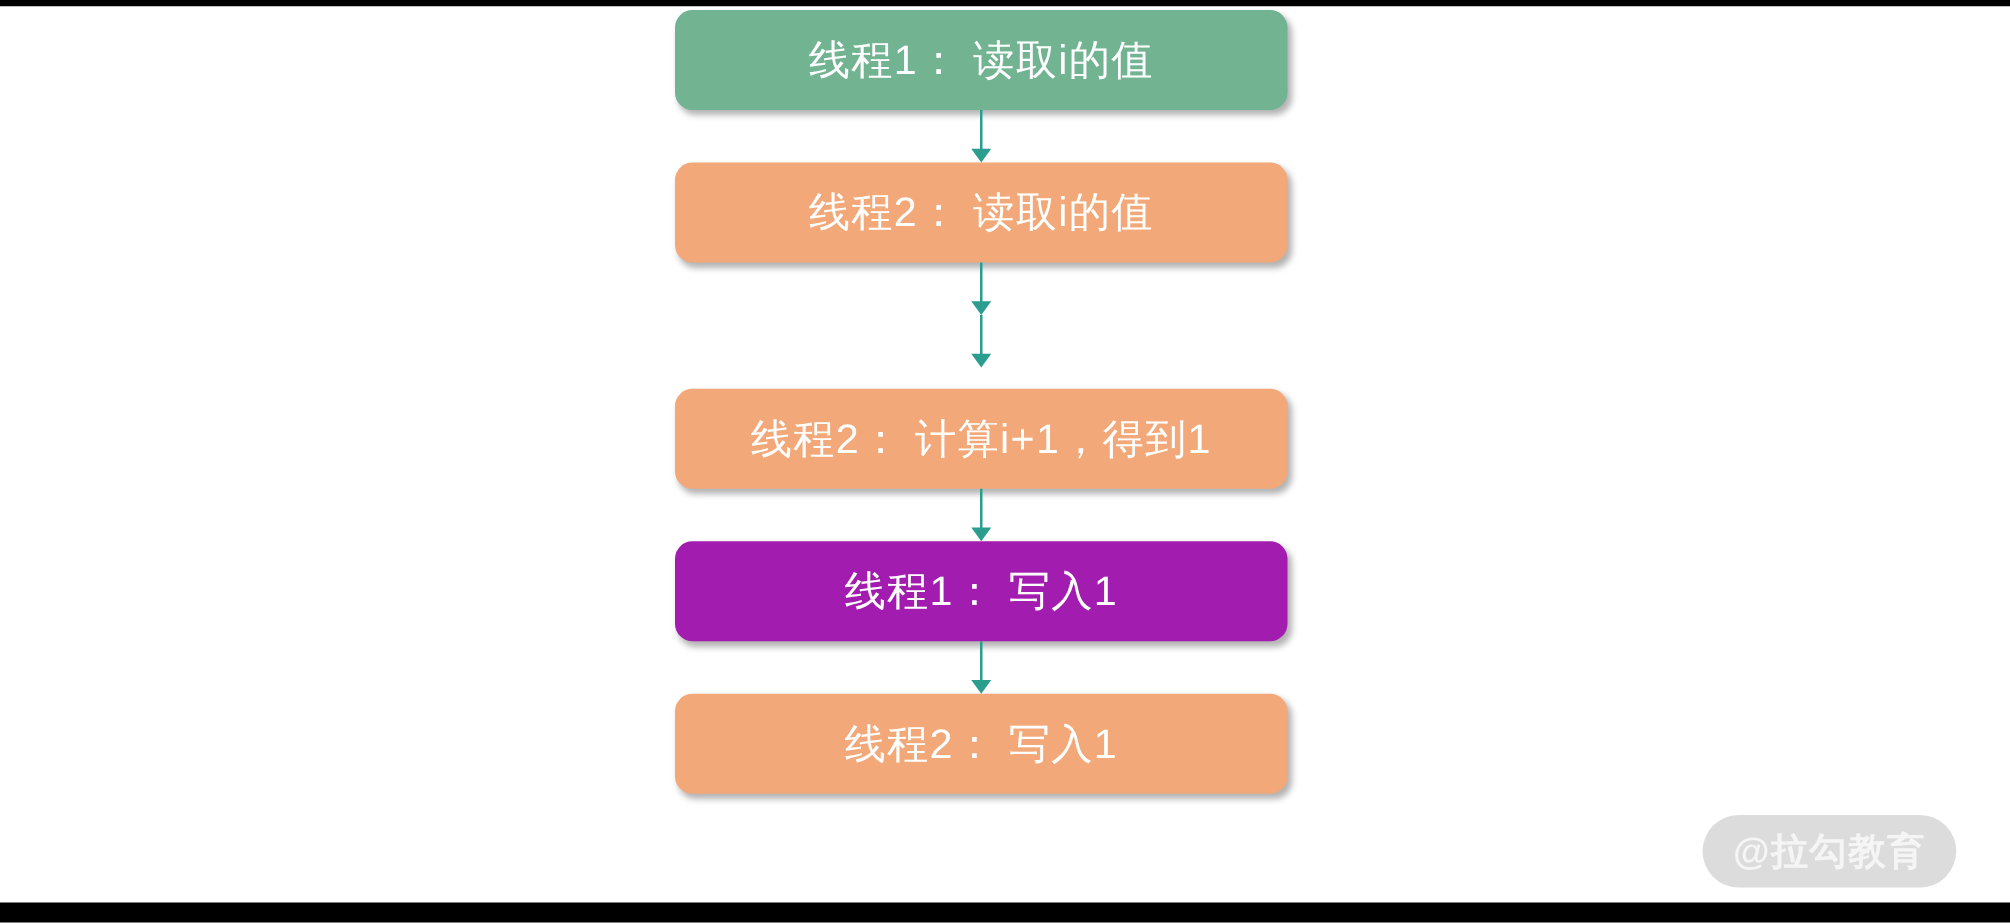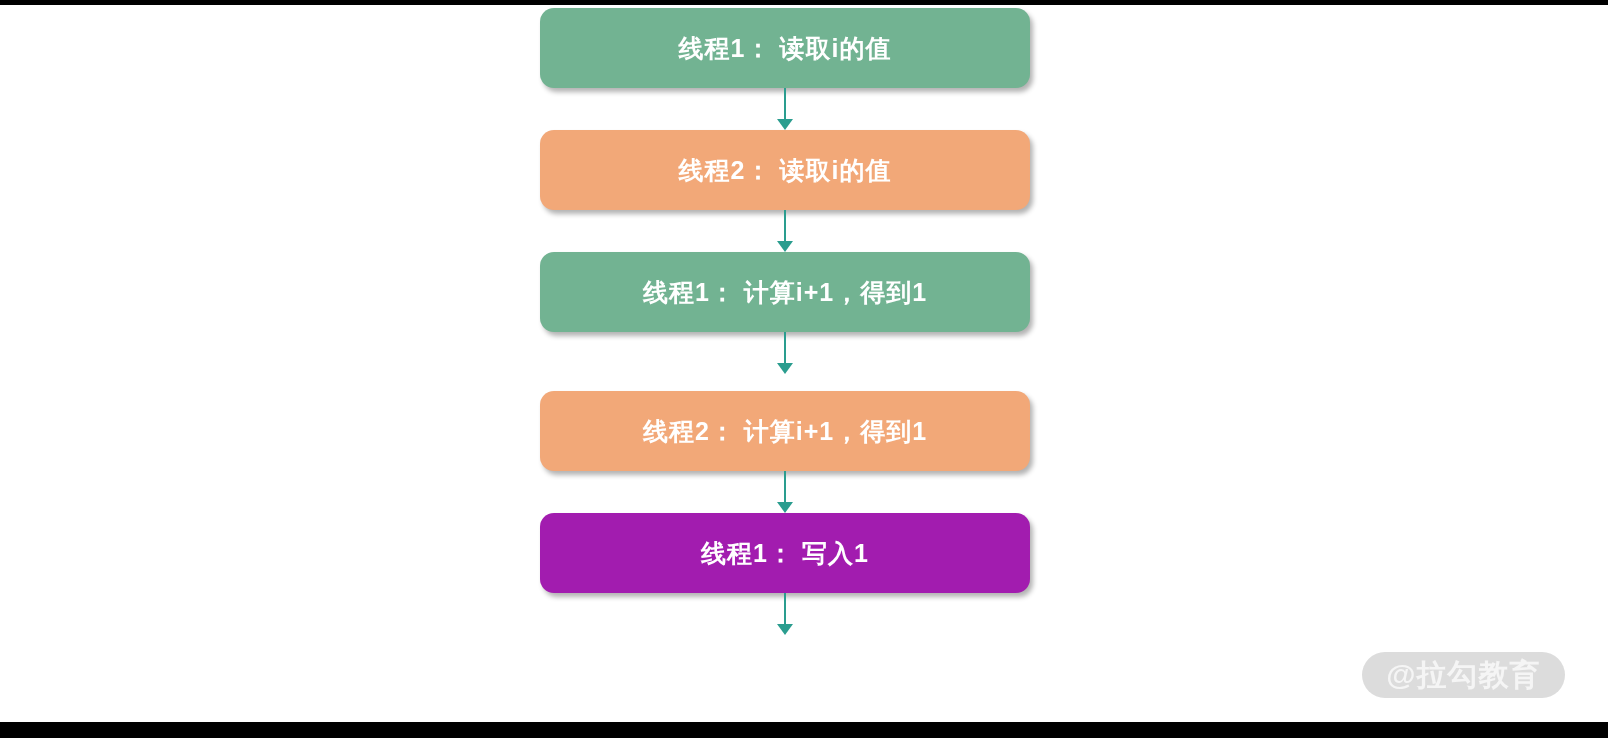--- a/index.html
+++ b/index.html
@@ -36,22 +36,22 @@
     border-radius:14px;
     display:flex;
     align-items:center;
     justify-content:center;
     box-shadow:3px 4px 5px rgba(0,0,0,0.30);
   }
   .node.green{background:var(--thread1-green);}
   .node.orange{background:var(--thread2-orange);}
   .node .label{
     color:#FFFFFF;
-    font-size:25px;
-    font-weight:bold;
+    font-size:33px;
+    font-weight:normal;
     letter-spacing:1px;
     white-space:nowrap;
     text-align:center;
   }
   .connector{
     position:relative;
     height:42px;
     width:100%;
   }
   .connector .line{
@@ -71,21 +71,21 @@
     width:0;height:0;
     border-left:8px solid transparent;
     border-right:8px solid transparent;
     border-top:11px solid var(--arrow-teal);
   }
   .watermark{
     position:absolute;
     left:1362px;
     top:652px;
     width:203px;
-    height:46px;
+    height:58px;
     border-radius:33px;
     background:var(--watermark-pill);
     display:flex;
     align-items:center;
     justify-content:center;
   }
   .watermark .wm-text{
     color:var(--watermark-text);
     font-size:30px;
     font-weight:bold;
@@ -110,23 +110,20 @@
 
   <div class="node orange" style="background: rgb(242, 168, 120);">
     <span class="label">线程2： 读取i的值</span>
   </div>
 
   <div class="connector">
     <span class="line"></span>
     <span class="head"></span>
   </div>
 
-  <div class="node green" style="background: rgb(114, 179, 146);">
-    <span class="label">线程1： 计算i+1，得到1</span>
-  </div>
 
   <div class="connector">
     <span class="line"></span>
     <span class="head"></span>
   </div>
 
   <div class="node orange" style="background: rgb(242, 168, 120); margin-top: 17px;">
     <span class="label">线程2： 计算i+1，得到1</span>
   </div>
 
@@ -137,20 +134,23 @@
 
   <div class="node green" style="background: #a21caf;">
     <span class="label">线程1： 写入1</span>
   </div>
 
   <div class="connector">
     <span class="line"></span>
     <span class="head"></span>
   </div>
 
+  <div class="node orange" style="background: rgb(242, 168, 120);">
+    <span class="label">线程2： 写入1</span>
+  </div>
 
 </div>
 
 <div class="watermark">
   <span class="wm-text">@拉勾教育</span>
 </div>
 
 <div class="bar bottom"></div>
 
 </body></html>

